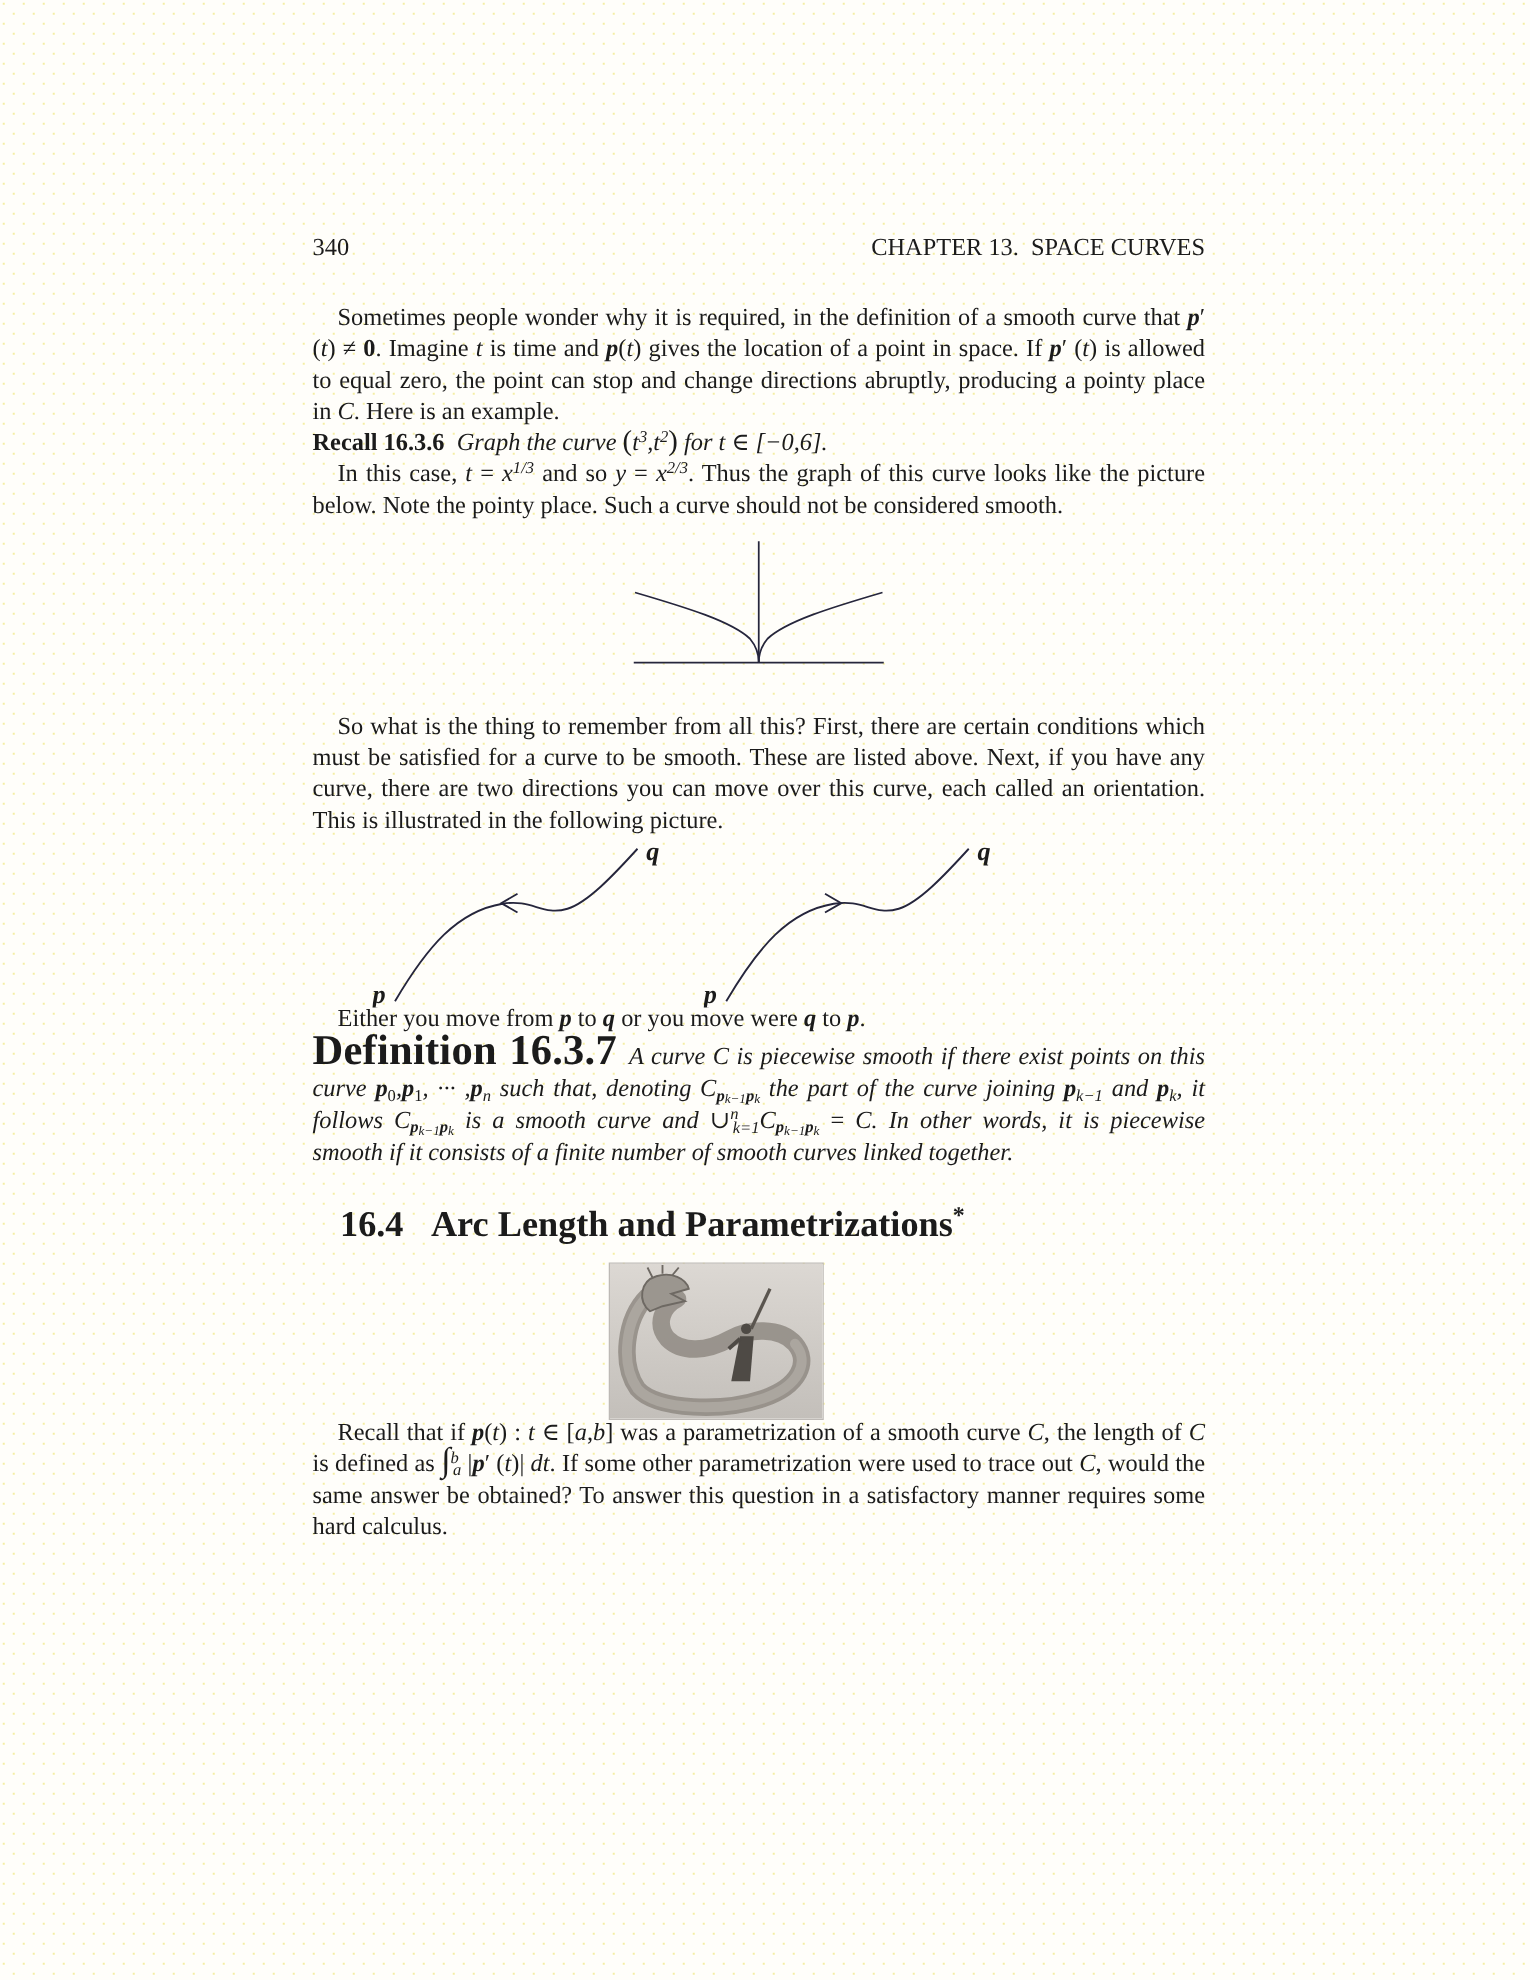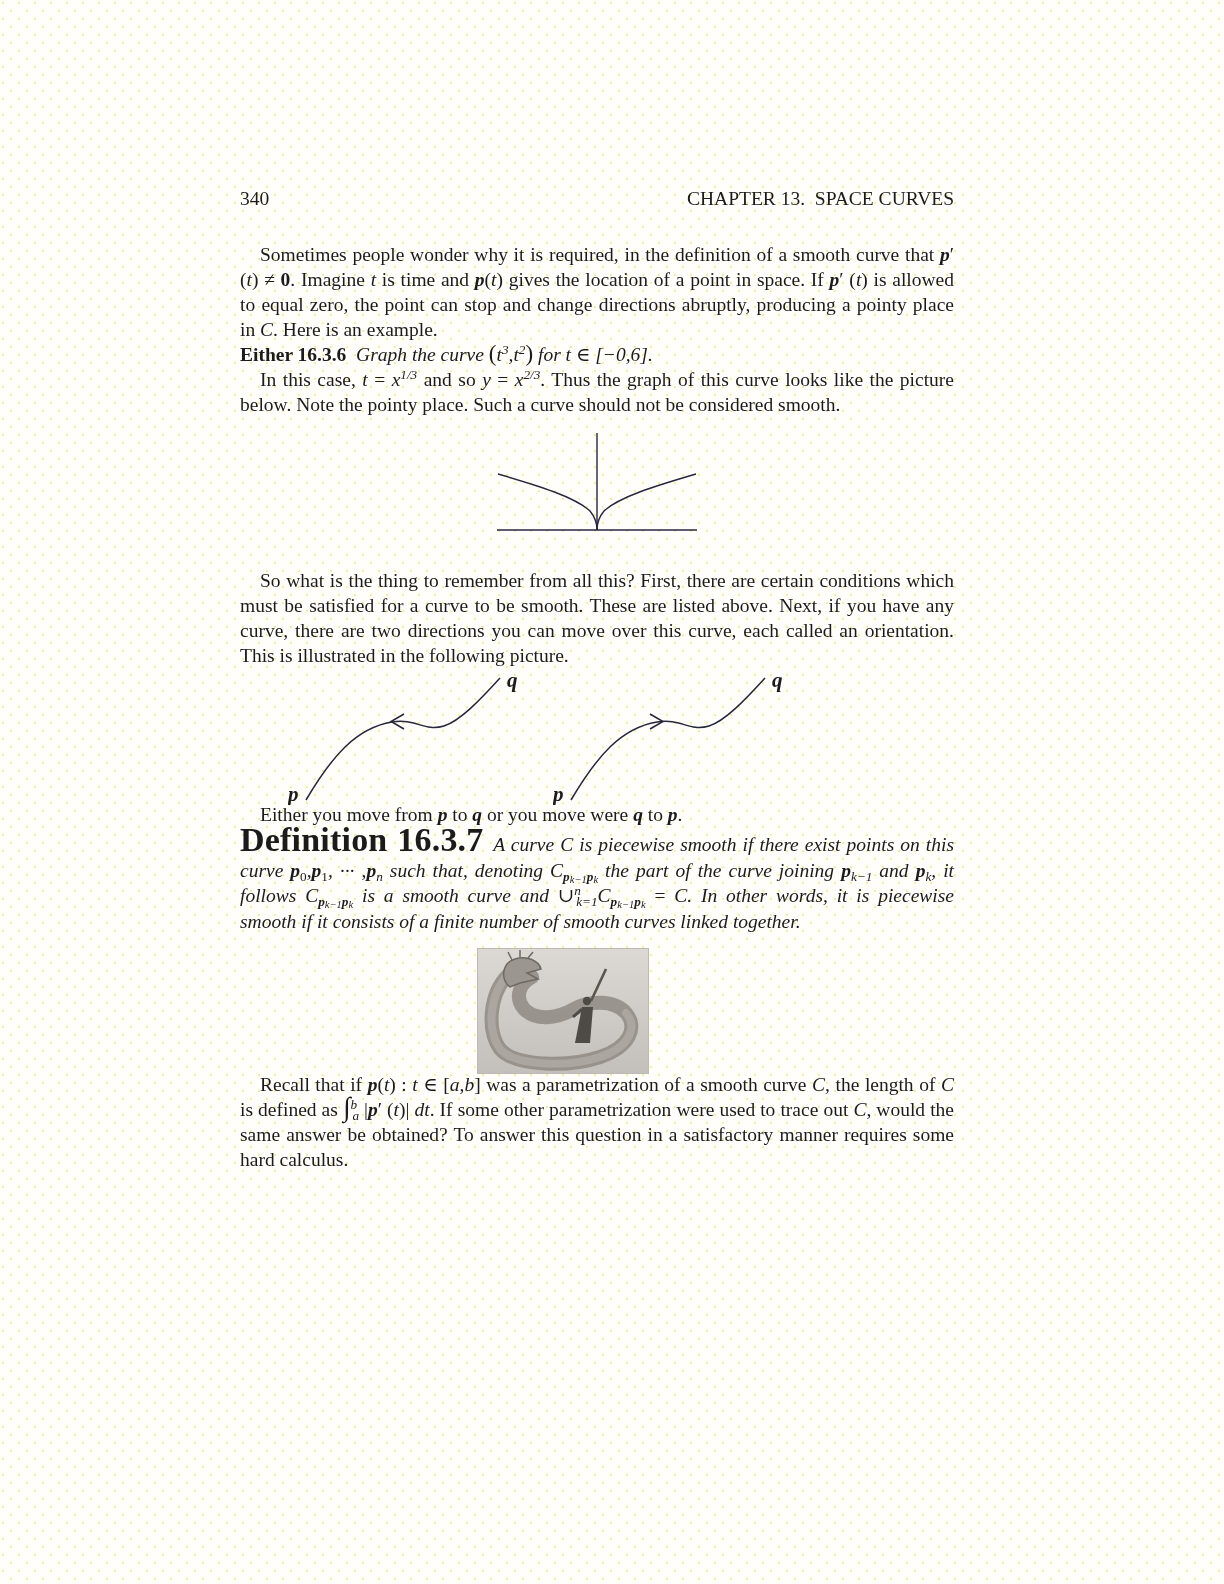--- a/index.html
+++ b/index.html
@@ -8,21 +8,21 @@
     font-family:"Liberation Serif","DejaVu Serif",serif;
     color:#1b1b1b;
     background-color:#fffefa;
     background-image:
       radial-gradient(#f4eea4 0.9px, rgba(255,255,255,0) 1.2px),
       radial-gradient(#f4eea4 0.9px, rgba(255,255,255,0) 1.2px);
     background-size:16px 16px;
     background-position:3px 3px, 11px 11px;
   }
   .content{
-    position:absolute;left:240px;top:186px;width:714px;
+    position:absolute;left:250px;top:186px;width:714px;
     font-size:19.5px;line-height:25px;
   }
   .pageheader{display:flex;justify-content:space-between;margin-bottom:31px;}
   .pageheader span{white-space:pre;}
   p.body{margin:0;text-align:justify;}
   .indent{text-indent:20px;}
   .mt-example{margin-top:14px;}
   .mt-p3{margin-top:12px;}
   .mt-p5{margin-top:20px;}
   .mt-def{margin-top:12px;line-height:25.5px;}
@@ -61,21 +61,21 @@
 
 <div class="content">
 
   <div class="pageheader">
     <span>340</span>
     <span>CHAPTER 13.  SPACE CURVES</span>
   </div>
 
   <p class="body indent"><span>Sometimes people wonder why it is required, in the definition of a smooth curve that </span><span class="bi">p</span><span>′ (</span><span class="i">t</span><span>) ≠ </span><span class="b">0</span><span>. Imagine </span><span class="i">t</span><span> is time and </span><span class="bi">p</span><span>(</span><span class="i">t</span><span>) gives the location of a point in space.  If </span><span class="bi">p</span><span>′ (</span><span class="i">t</span><span>) is allowed to equal zero, the point can stop and change directions abruptly, producing a pointy place in </span><span class="i">C</span><span>. Here is an example.</span></p>
 
-  <p class="body mt-example"><span class="b">Either 16.3.6</span><span> </span><span class="i">Graph the curve </span><span class="bigp">(</span><span class="i">t</span><span class="sup i">3</span><span class="i">,</span><span class="i">t</span><span class="sup i">2</span><span class="bigp">)</span><span class="i"> for t </span><span>∈</span><span class="i"> [−0,6].</span></p>
+  <p class="body mt-example"><span class="b">Recall 16.3.6</span><span> </span><span class="i">Graph the curve </span><span class="bigp">(</span><span class="i">t</span><span class="sup i">3</span><span class="i">,</span><span class="i">t</span><span class="sup i">2</span><span class="bigp">)</span><span class="i"> for t </span><span>∈</span><span class="i"> [−0,6].</span></p>
 
   <p class="body indent mt-p3"><span>In this case, </span><span class="i">t</span><span> = </span><span class="i">x</span><span class="sup i">1/3</span><span> and so </span><span class="i">y</span><span> = </span><span class="i">x</span><span class="sup i">2/3</span><span>. Thus the graph of this curve looks like the picture below. Note the pointy place. Such a curve should not be considered smooth.</span></p>
 
   <figure class="fig-cusp">
     <svg width="202" height="109" viewBox="0 0 202 109">
       <g fill="none" stroke="#26263c" stroke-width="1.4">
         <line x1="101" y1="4" x2="101" y2="101"></line>
         <line x1="1" y1="101" x2="201" y2="101"></line>
         <path d="M2,45 C43,57 79,68 94,82 C99,88 101,95 101,101"></path>
         <path d="M101,101 C101,95 103,88 108,82 C123,68 159,57 200,45"></path>
@@ -98,20 +98,23 @@
       <text class="curve-label" x="0" y="131">p</text>
       <text class="curve-label" x="219" y="17">q</text>
     </svg>
   </figure>
 
   <p class="body indent mt-p5"><span>Either you move from </span><span class="bi">p</span><span> to </span><span class="bi">q</span><span> or you move were </span><span class="bi">q</span><span> to </span><span class="bi">p</span><span>.</span></p>
 
   <p class="body mt-def"><span class="defhead">Definition 16.3.7</span><span> </span><span class="i">A curve C is piecewise smooth if there exist points on this curve </span><span class="bi">p</span><span class="sub">0</span><span class="i">,</span><span class="bi">p</span><span class="sub">1</span><span class="i">, ··· ,</span><span class="bi">p</span><span class="sub i">n</span><span class="i"> such that, denoting </span><span class="i">C</span><span class="sub bi">p</span><span class="subsub i">k−1</span><span class="sub bi">p</span><span class="subsub i">k</span><span class="i"> the part of the curve joining </span><span class="bi">p</span><span class="sub i">k−1</span><span class="i"> and </span><span class="bi">p</span><span class="sub i">k</span><span class="i">, it follows </span><span class="i">C</span><span class="sub bi">p</span><span class="subsub i">k−1</span><span class="sub bi">p</span><span class="subsub i">k</span><span class="i"> is a smooth curve and </span><span>∪</span><span class="sup i">n</span><span class="sub i pl">k=1</span><span class="i">C</span><span class="sub bi">p</span><span class="subsub i">k−1</span><span class="sub bi">p</span><span class="subsub i">k</span><span> = </span><span class="i">C</span><span class="i">.  In other words, it is piecewise smooth if it consists of a finite number of smooth curves linked together.</span></p>
 
 
+  <h2 class="section-heading">
+    <span class="secnum">16.4</span><span>Arc Length and Parametrizations</span><span class="star">*</span>
+  </h2>
 
   <figure class="fig-dragon">
     <svg width="170" height="124" viewBox="0 0 170 124">
       <defs>
         <linearGradient id="dg" x1="0" y1="0" x2="0" y2="1">
           <stop offset="0" stop-color="#dcd8d3"></stop>
           <stop offset="1" stop-color="#c3bfba"></stop>
         </linearGradient>
       </defs>
       <rect width="170" height="124" fill="url(#dg)"></rect>

